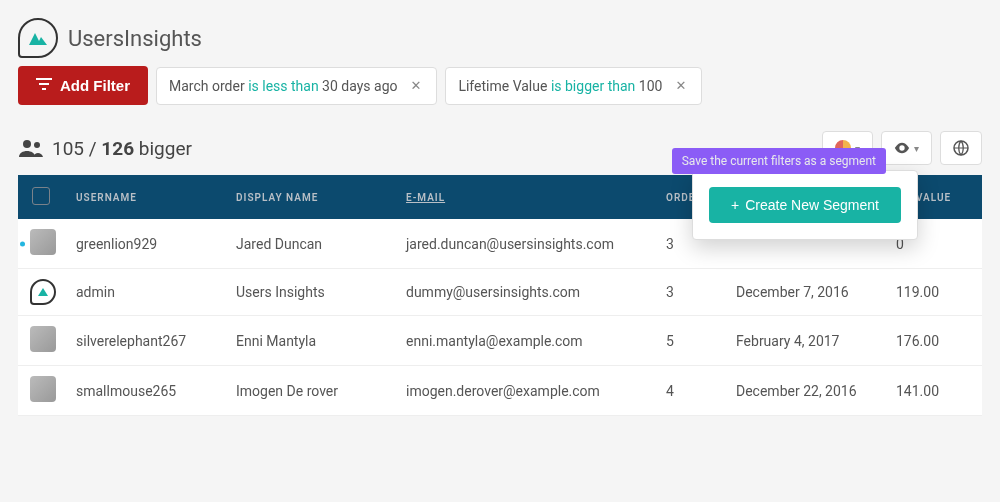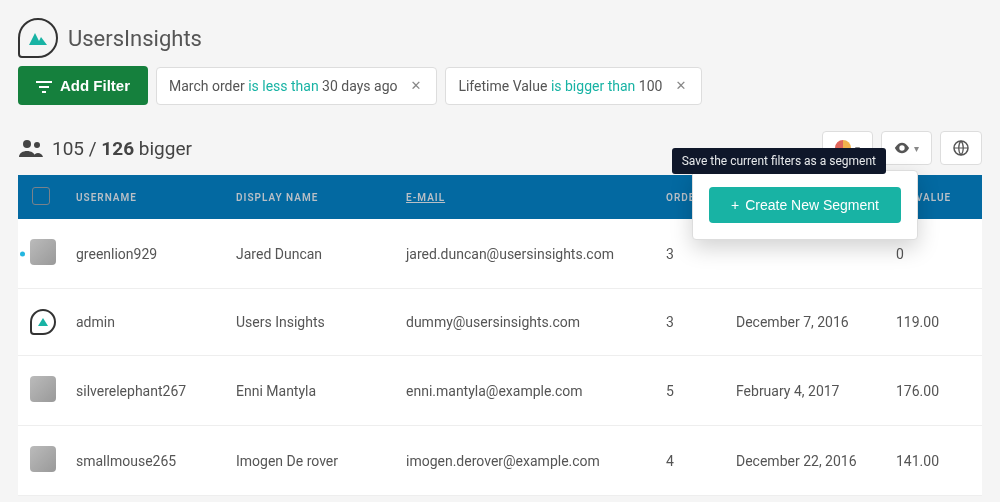--- a/index.html
+++ b/index.html
@@ -24,28 +24,28 @@
     display: flex; align-items: center; justify-content: center;
     margin-right: 10px;
     position: relative;
   }
   .logo-mark svg { width: 24px; height: 18px; }
   .logo-text { font-size: 22px; color: #555; font-weight: 400; }
 
   
   .filters-row { display: flex; align-items: center; gap: 8px; margin-bottom: 26px; }
   .btn-add-filter {
-    background: #15803d;
+    background: #b91c1c;
     color: #fff;
     border: none;
     border-radius: 4px;
     padding: 11px 18px;
     font-size: 15px;
     font-weight: 600;
-    display: flex; align-items: flex-end; gap: 8px;
+    display: flex; align-items: flex-start; gap: 8px;
     cursor: pointer;
   }
   .filter-chip {
     background: #fff;
     border: 1px solid #ddd;
     border-radius: 4px;
     padding: 10px 12px;
     font-size: 14px;
     color: #555;
     display: flex; align-items: center; gap: 10px;
@@ -69,35 +69,35 @@
     cursor: pointer;
     display: flex; align-items: center; gap: 4px;
     color: #555;
   }
   .icon-btn svg { width: 16px; height: 16px; }
 
   
   .table-wrap { width: 100%; }
   table { width: 100%; border-collapse: collapse; background: #fff; }
   thead th {
-    background: #0369a1;
+    background: #0c4a6e;
     color: #b8bfc6;
     font-size: 10px;
     letter-spacing: 1px;
     font-weight: 600;
     text-align: left;
     padding: 12px 10px;
     text-transform: uppercase;
   }
   thead th:first-child { padding-left: 14px; width: 46px; }
   thead th .chk {
     width: 18px; height: 18px; border: 1.5px solid #7a828a; border-radius: 3px; display: inline-block;
   }
   tbody td {
-    padding: 20px 10px;
+    padding: 10px 10px;
     border-bottom: 1px solid #eee;
     font-size: 14px;
     color: #555;
     vertical-align: middle;
   }
   tbody td:first-child { padding-left: 12px; width:46px; position: relative;}
   .avatar {
     width: 26px; height: 26px; border-radius: 4px; display:inline-block;
     background: linear-gradient(135deg,#bbb,#999);
   }
@@ -126,21 +126,21 @@
     border: 1px solid #ddd;
     border-radius: 4px;
     box-shadow: 0 8px 22px rgba(0,0,0,0.18);
     padding: 16px;
     z-index: 20;
   }
   .tooltip-dark {
     position: absolute;
     right: 114px;
     top: 148px;
-    background: #0f172a;
+    background: #8b5cf6;
     color: #e7e9eb;
     font-size: 12px;
     padding: 6px 10px;
     border-radius: 3px;
     z-index: 21;
   }
   .btn-create-segment {
     background: #18b3a4;
     color: #fff;
     border: none;

